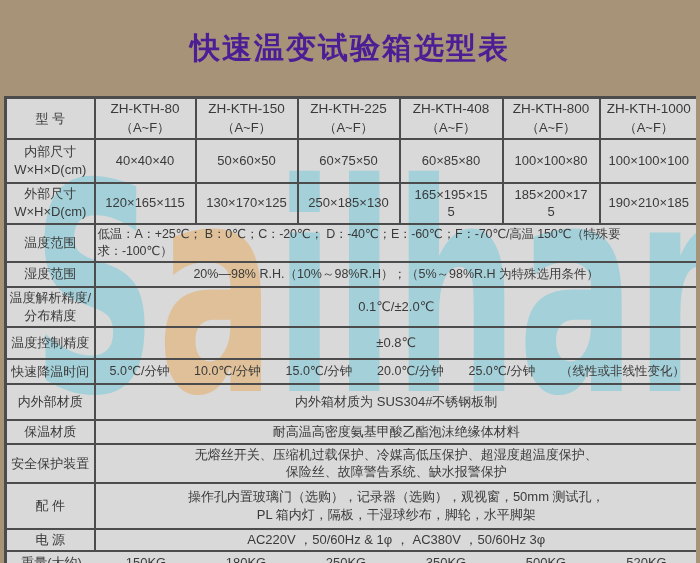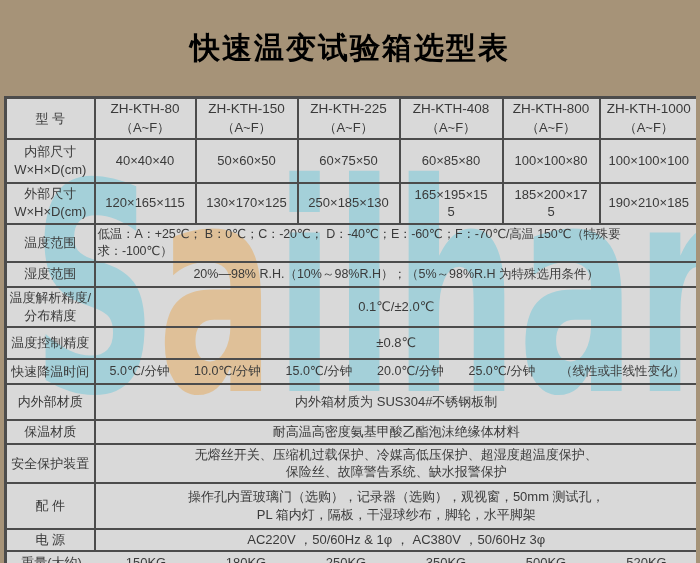--- a/index.html
+++ b/index.html
@@ -4,21 +4,21 @@
 <style>
   * { margin:0; padding:0; box-sizing:border-box; }
   html,body { width:700px; height:563px; overflow:hidden; }
   body {
     background:#a69378;
     font-family:"Liberation Sans","DejaVu Sans",sans-serif;
     color:#3a3a3a;
   }
   .title-bar { height:96px; display:flex; align-items:center; justify-content:center; }
   .title-bar h1 {
-    font-size:30px; font-weight:bold; color:#000000; letter-spacing:2px;
+    font-size:30px; font-weight:bold; color:#4c1d95; letter-spacing:2px;
   }
   .table-wrap {
     position:relative; margin:0 4px; height:467px;
     background:#d9d9d9; overflow:hidden;
   }
   .watermark {
     position:absolute; left:28px; top:50px; z-index:1;
     font-family:"DejaVu Sans","Liberation Sans",sans-serif;
     font-weight:bold; font-size:290px; line-height:1;
     transform:scaleX(0.60); transform-origin:left top;

